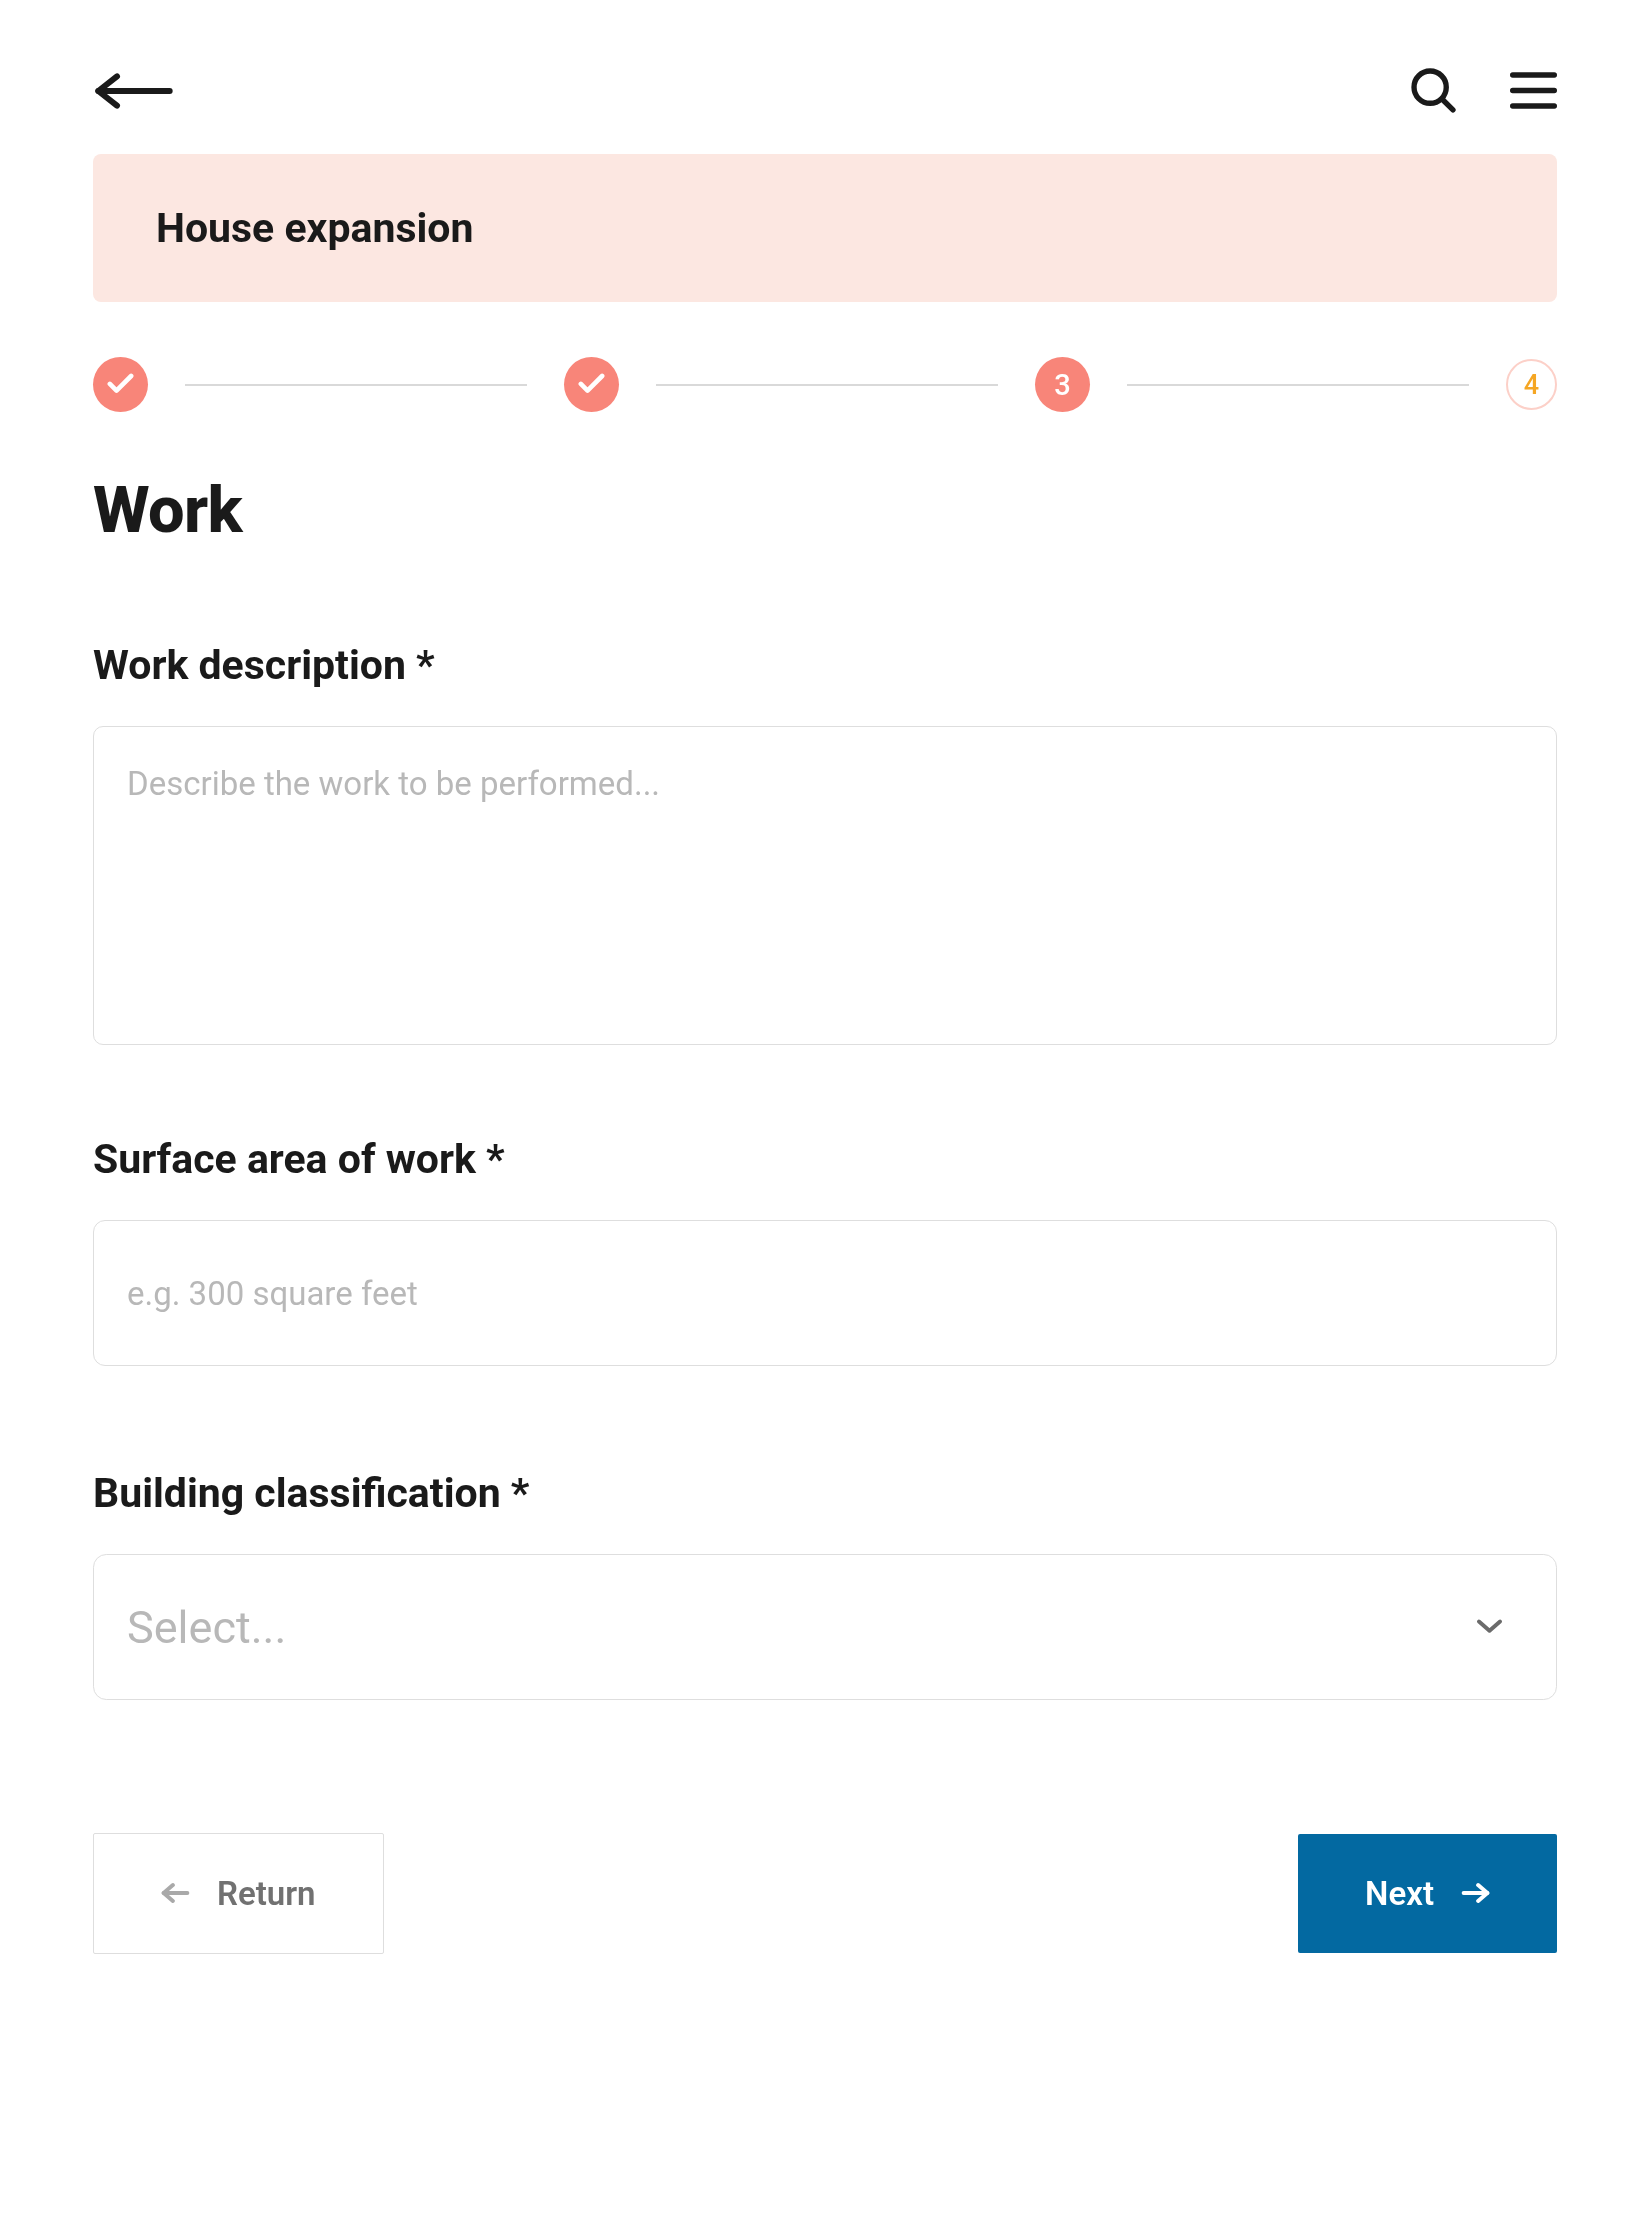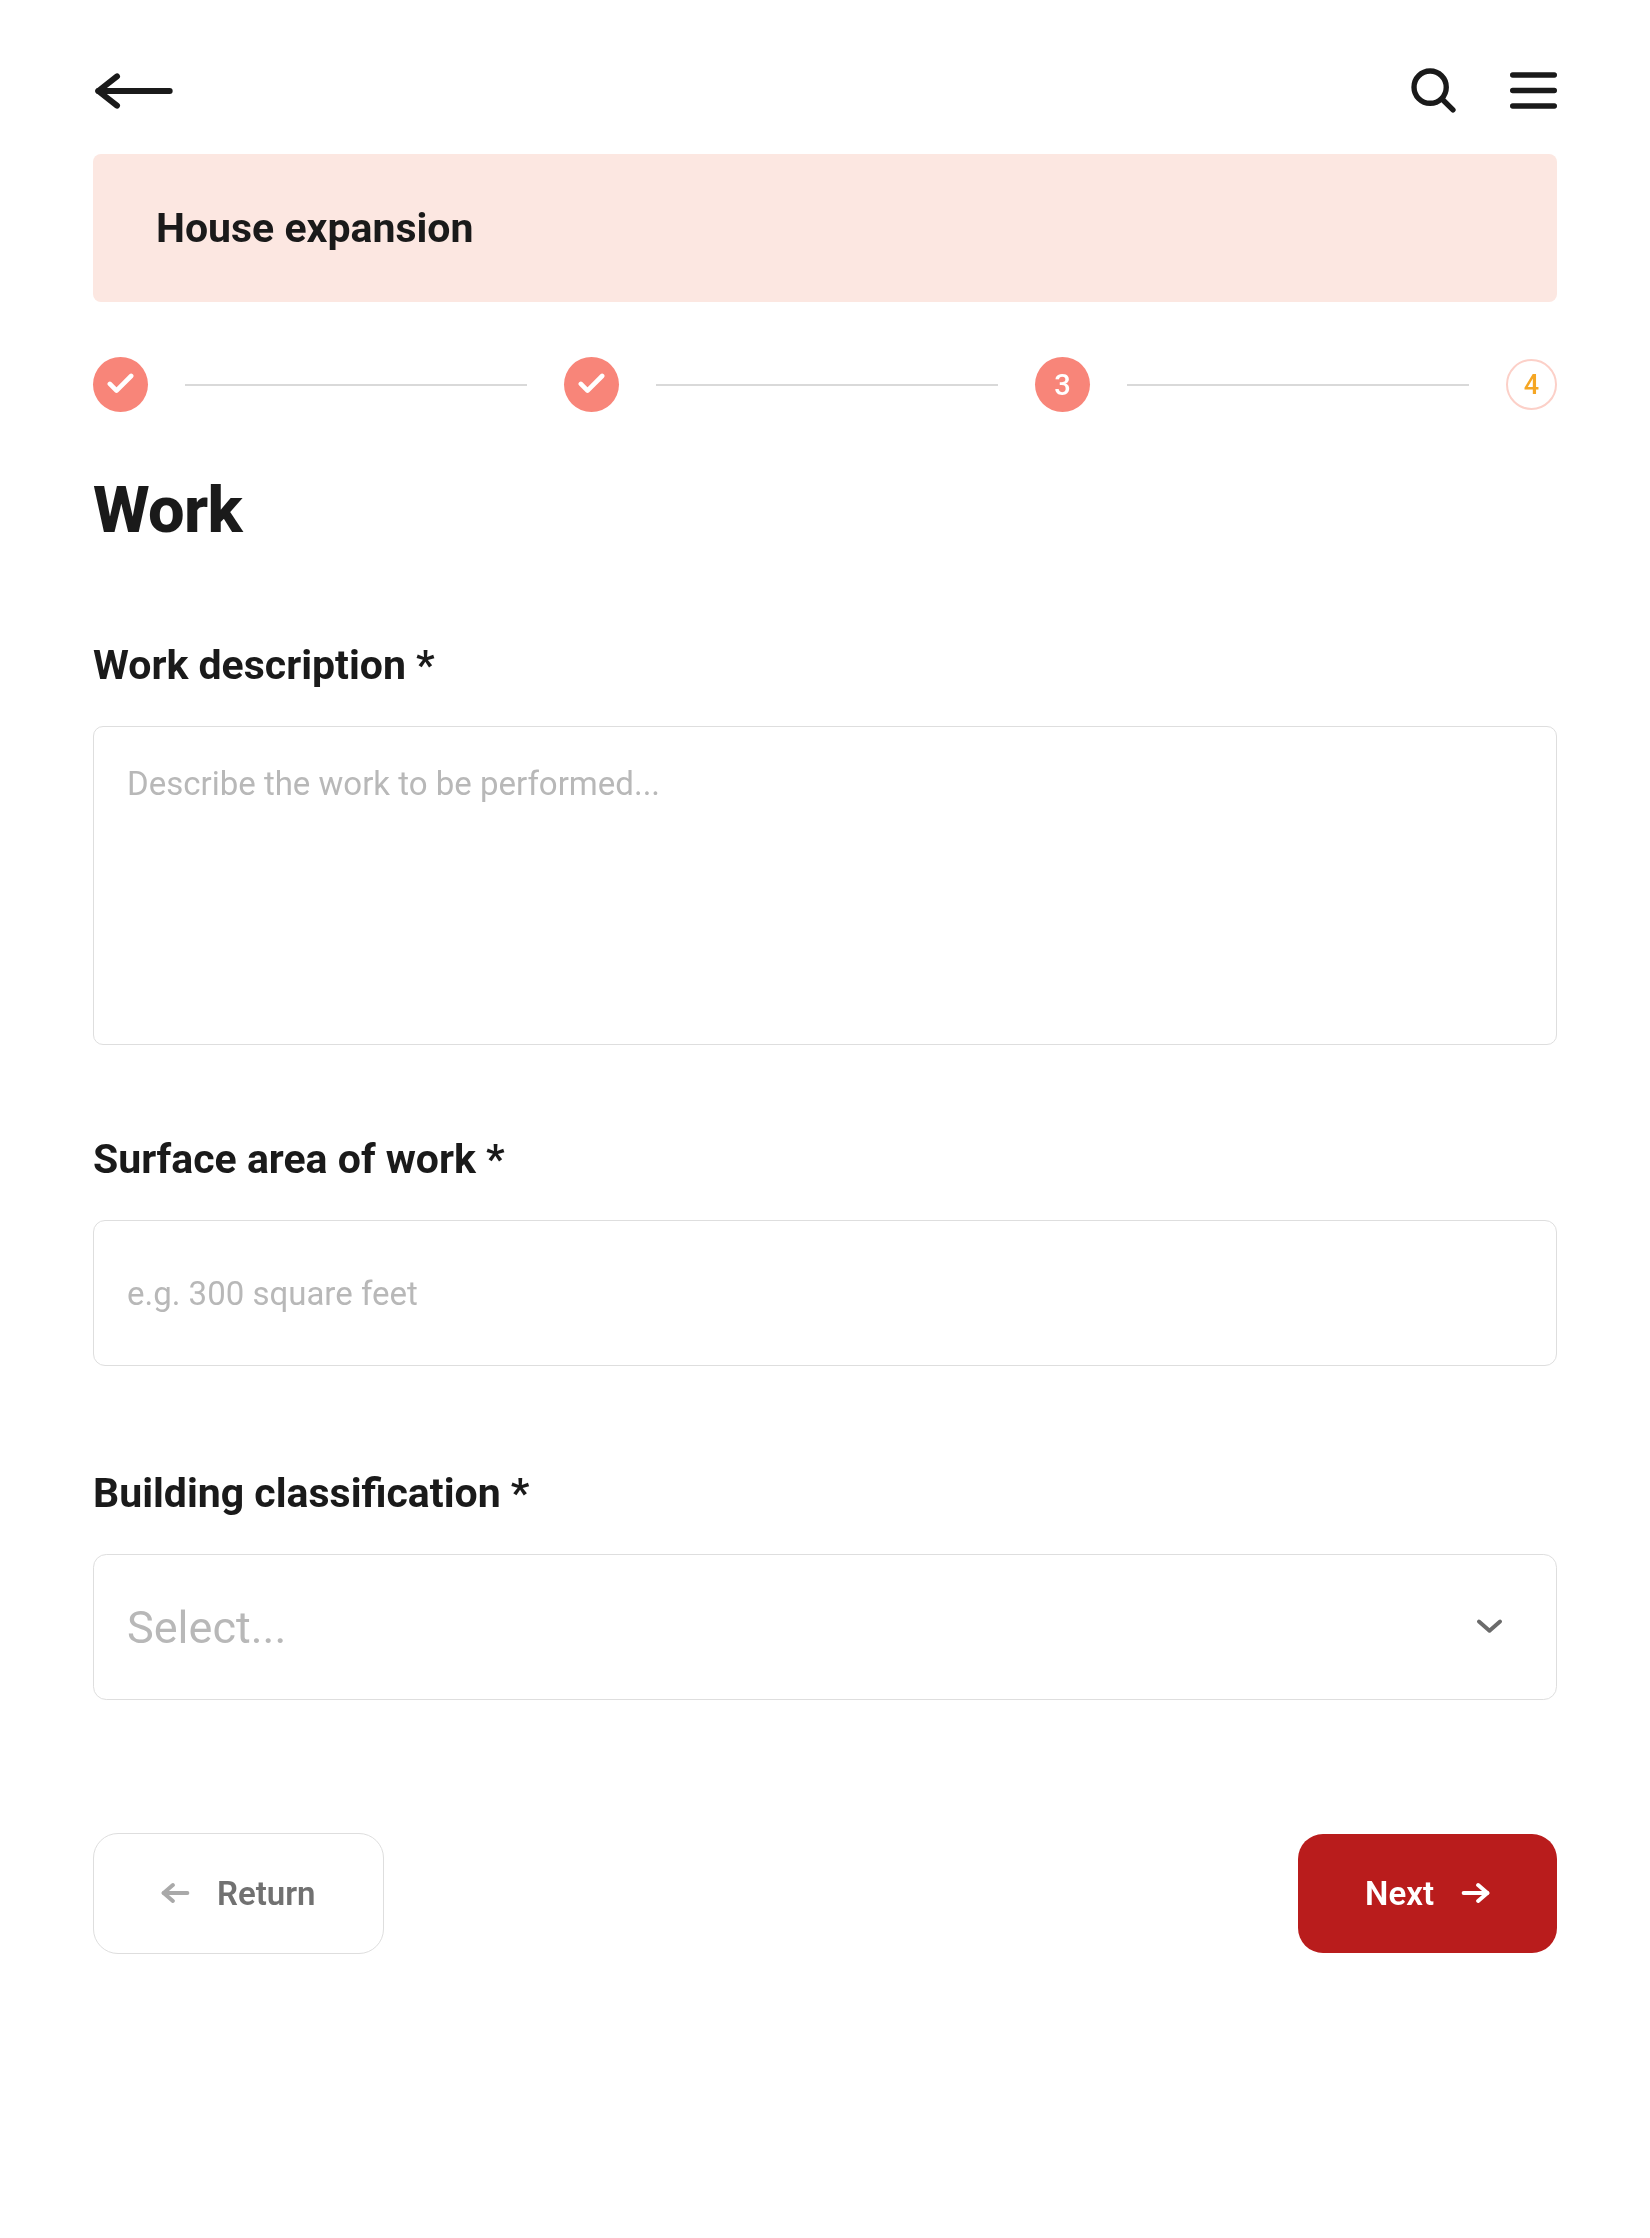--- a/index.html
+++ b/index.html
@@ -161,37 +161,37 @@
       display: flex;
       justify-content: space-between;
       align-items: center;
       margin-top: 133px;
     }
     .btn {
       display: flex;
       align-items: center;
       gap: 27px;
       padding: 40px 67px;
-      border-radius: 25px;
+      border-radius: 2px;
       font-size: 33px;
       font-weight: 600;
       cursor: pointer;
       border: none;
       font-family: inherit;
     }
     .btn-return {
       background: #fff;
       border: 1.3px solid #dedede;
       color: #717171;
     }
     .btn-return svg {
       opacity: 0.6;
     }
     .btn-next {
-      background: #b91c1c;
+      background: #0369a1;
       color: #fff;
       text-align: right;
     }
   </style>
 </head>
 <body>
 
 <div class="header">
   <div class="back-arrow">
     <span>

